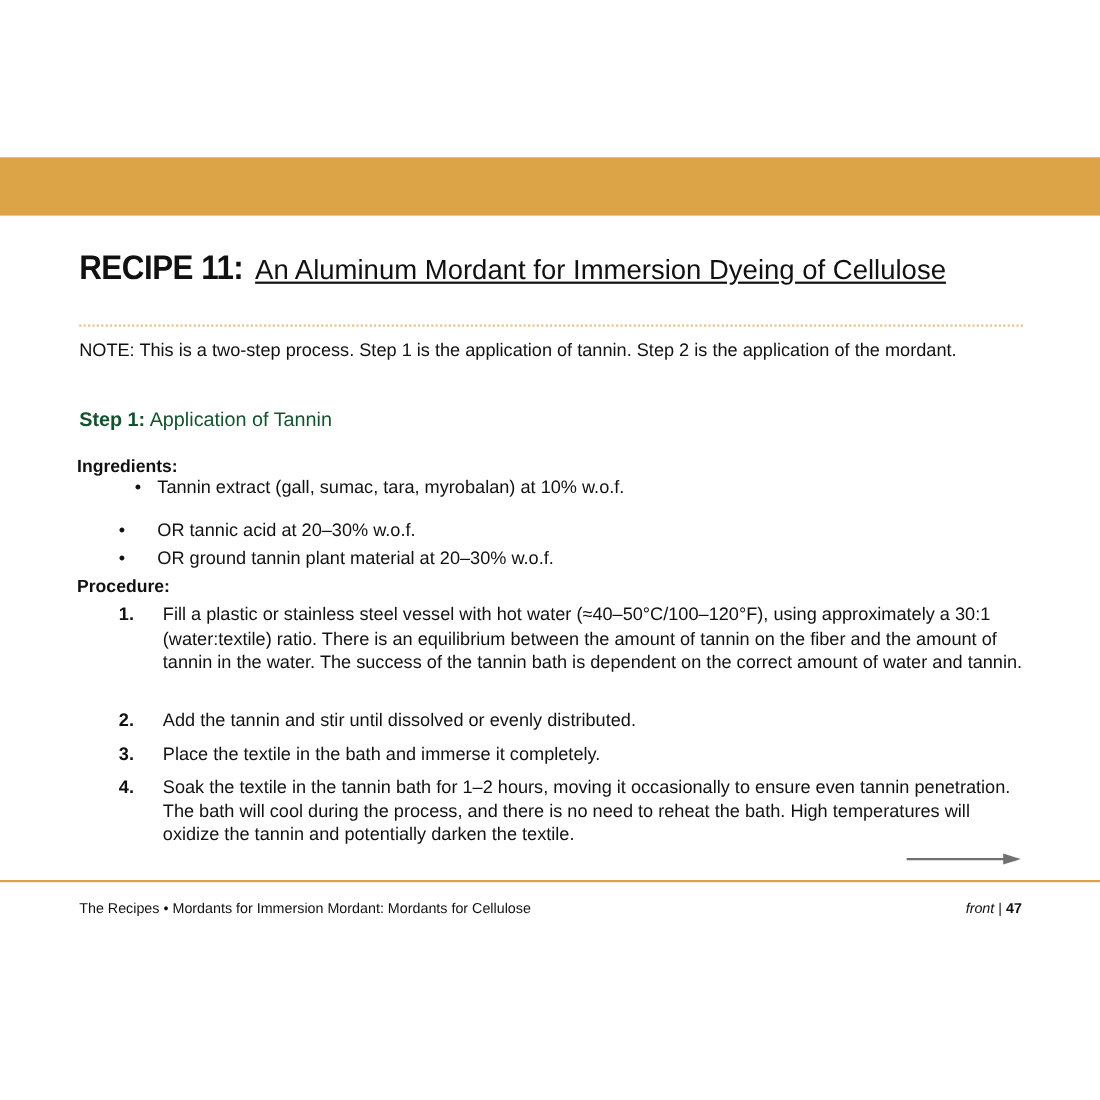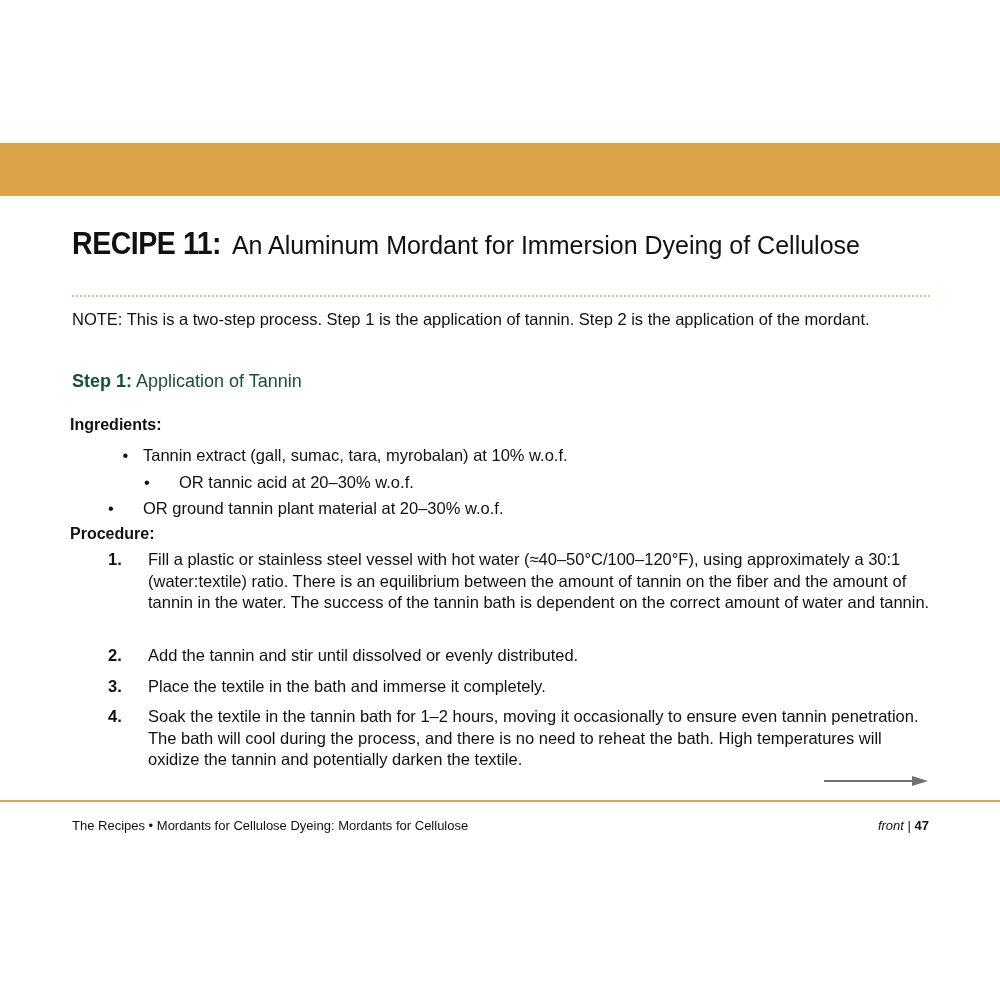--- a/index.html
+++ b/index.html
@@ -1,21 +1,21 @@
 <!DOCTYPE html>
 <html><head>
 <meta charset="utf-8">
 <style>
   html, body { margin:0; padding:0; }
   body { width:1000px; height:1000px; background:#ffffff; position:relative; overflow:hidden;
          font-family:"Liberation Sans", sans-serif; color:#111; }
   .banner { position:absolute; left:0; top:143px; width:1000px; height:53px; background:#dca447; }
   .title { position:absolute; left:72px; top:226px; font-size:28px; white-space:nowrap; }
   .title .num { font-weight:bold; font-size:31px; letter-spacing:-0.5px; transform:scaleX(0.92); display:inline-block; transform-origin:left; margin-right:-10px; }
-  .title .sub { font-size:25px; }
+  .title .sub { font-size:25px;text-decoration:underline; }
   .dotrule { position:absolute; left:72px; top:295px; width:858px; border-top:2px dotted #e3c48a; }
   .note { position:absolute; left:72px; top:308px; width:850px; font-size:16.5px; line-height:22px; }
   .step { position:absolute; left:72px; top:371px; font-size:18px; color:#14532d; }
   .step b { font-weight:bold; }
   .label { position:absolute; left:70px; font-size:16px; font-weight:bold; }
   .ing { position:absolute; left:108px; font-size:16.5px; }
   .ing .dot { display:inline-block; width:35px; }
   .proc { position:absolute; left:108px; width:825px; font-size:16.5px; line-height:21.5px; }
   .proc .n { position:absolute; left:0; font-weight:bold; }
   .proc .t { display:block; margin-left:40px; }
@@ -41,24 +41,24 @@
 
 <div class="note">NOTE: This is a two-step process. Step 1 is the application of tannin. Step 2 is the application of the mordant.</div>
 
 <div class="step">
   <b>Step 1:</b>
   <span>Application of Tannin</span>
 </div>
 
 <div class="label" style="top:416px;">Ingredients:</div>
 
-<div class="ing" style="top:446px;text-align:center;">
+<div class="ing" style="top:434px;text-align:center;">
   <span class="dot">•</span><span>Tannin extract (gall, sumac, tara, myrobalan) at 10% w.o.f.</span>
 </div>
-<div class="ing" style="top:473px;margin-left:36px;">
+<div class="ing" style="top:473px;">
   <span class="dot">•</span><span>OR tannic acid at 20–30% w.o.f.</span>
 </div>
 <div class="ing" style="top:499px;">
   <span class="dot">•</span><span>OR ground tannin plant material at 20–30% w.o.f.</span>
 </div>
 
 <div class="label" style="top:525px;">Procedure:</div>
 
 <div class="proc" style="top:549px;">
   <span class="n">1.</span>
@@ -80,20 +80,20 @@
 <svg class="arrow" viewBox="0 0 104 12">
   <line x1="0" y1="6" x2="90" y2="6" stroke="#707070" stroke-width="2"></line>
   <polygon points="88,1 104,6 88,11" fill="#707070"></polygon>
 </svg>
 
 <div class="footrule"></div>
 
 <div class="footer-left">
   <b>The Recipes</b>
   <span>•</span>
-  <span>Mordants for Cellulose Dyeing: Mordants for Cellulose</span>
+  <span>Mordants for Immersion Mordant: Mordants for Cellulose</span>
 </div>
 
 <div class="footer-right">
   <i>front</i>
   <span>|</span>
   <b>47</b>
 </div>
 
 </body></html>

